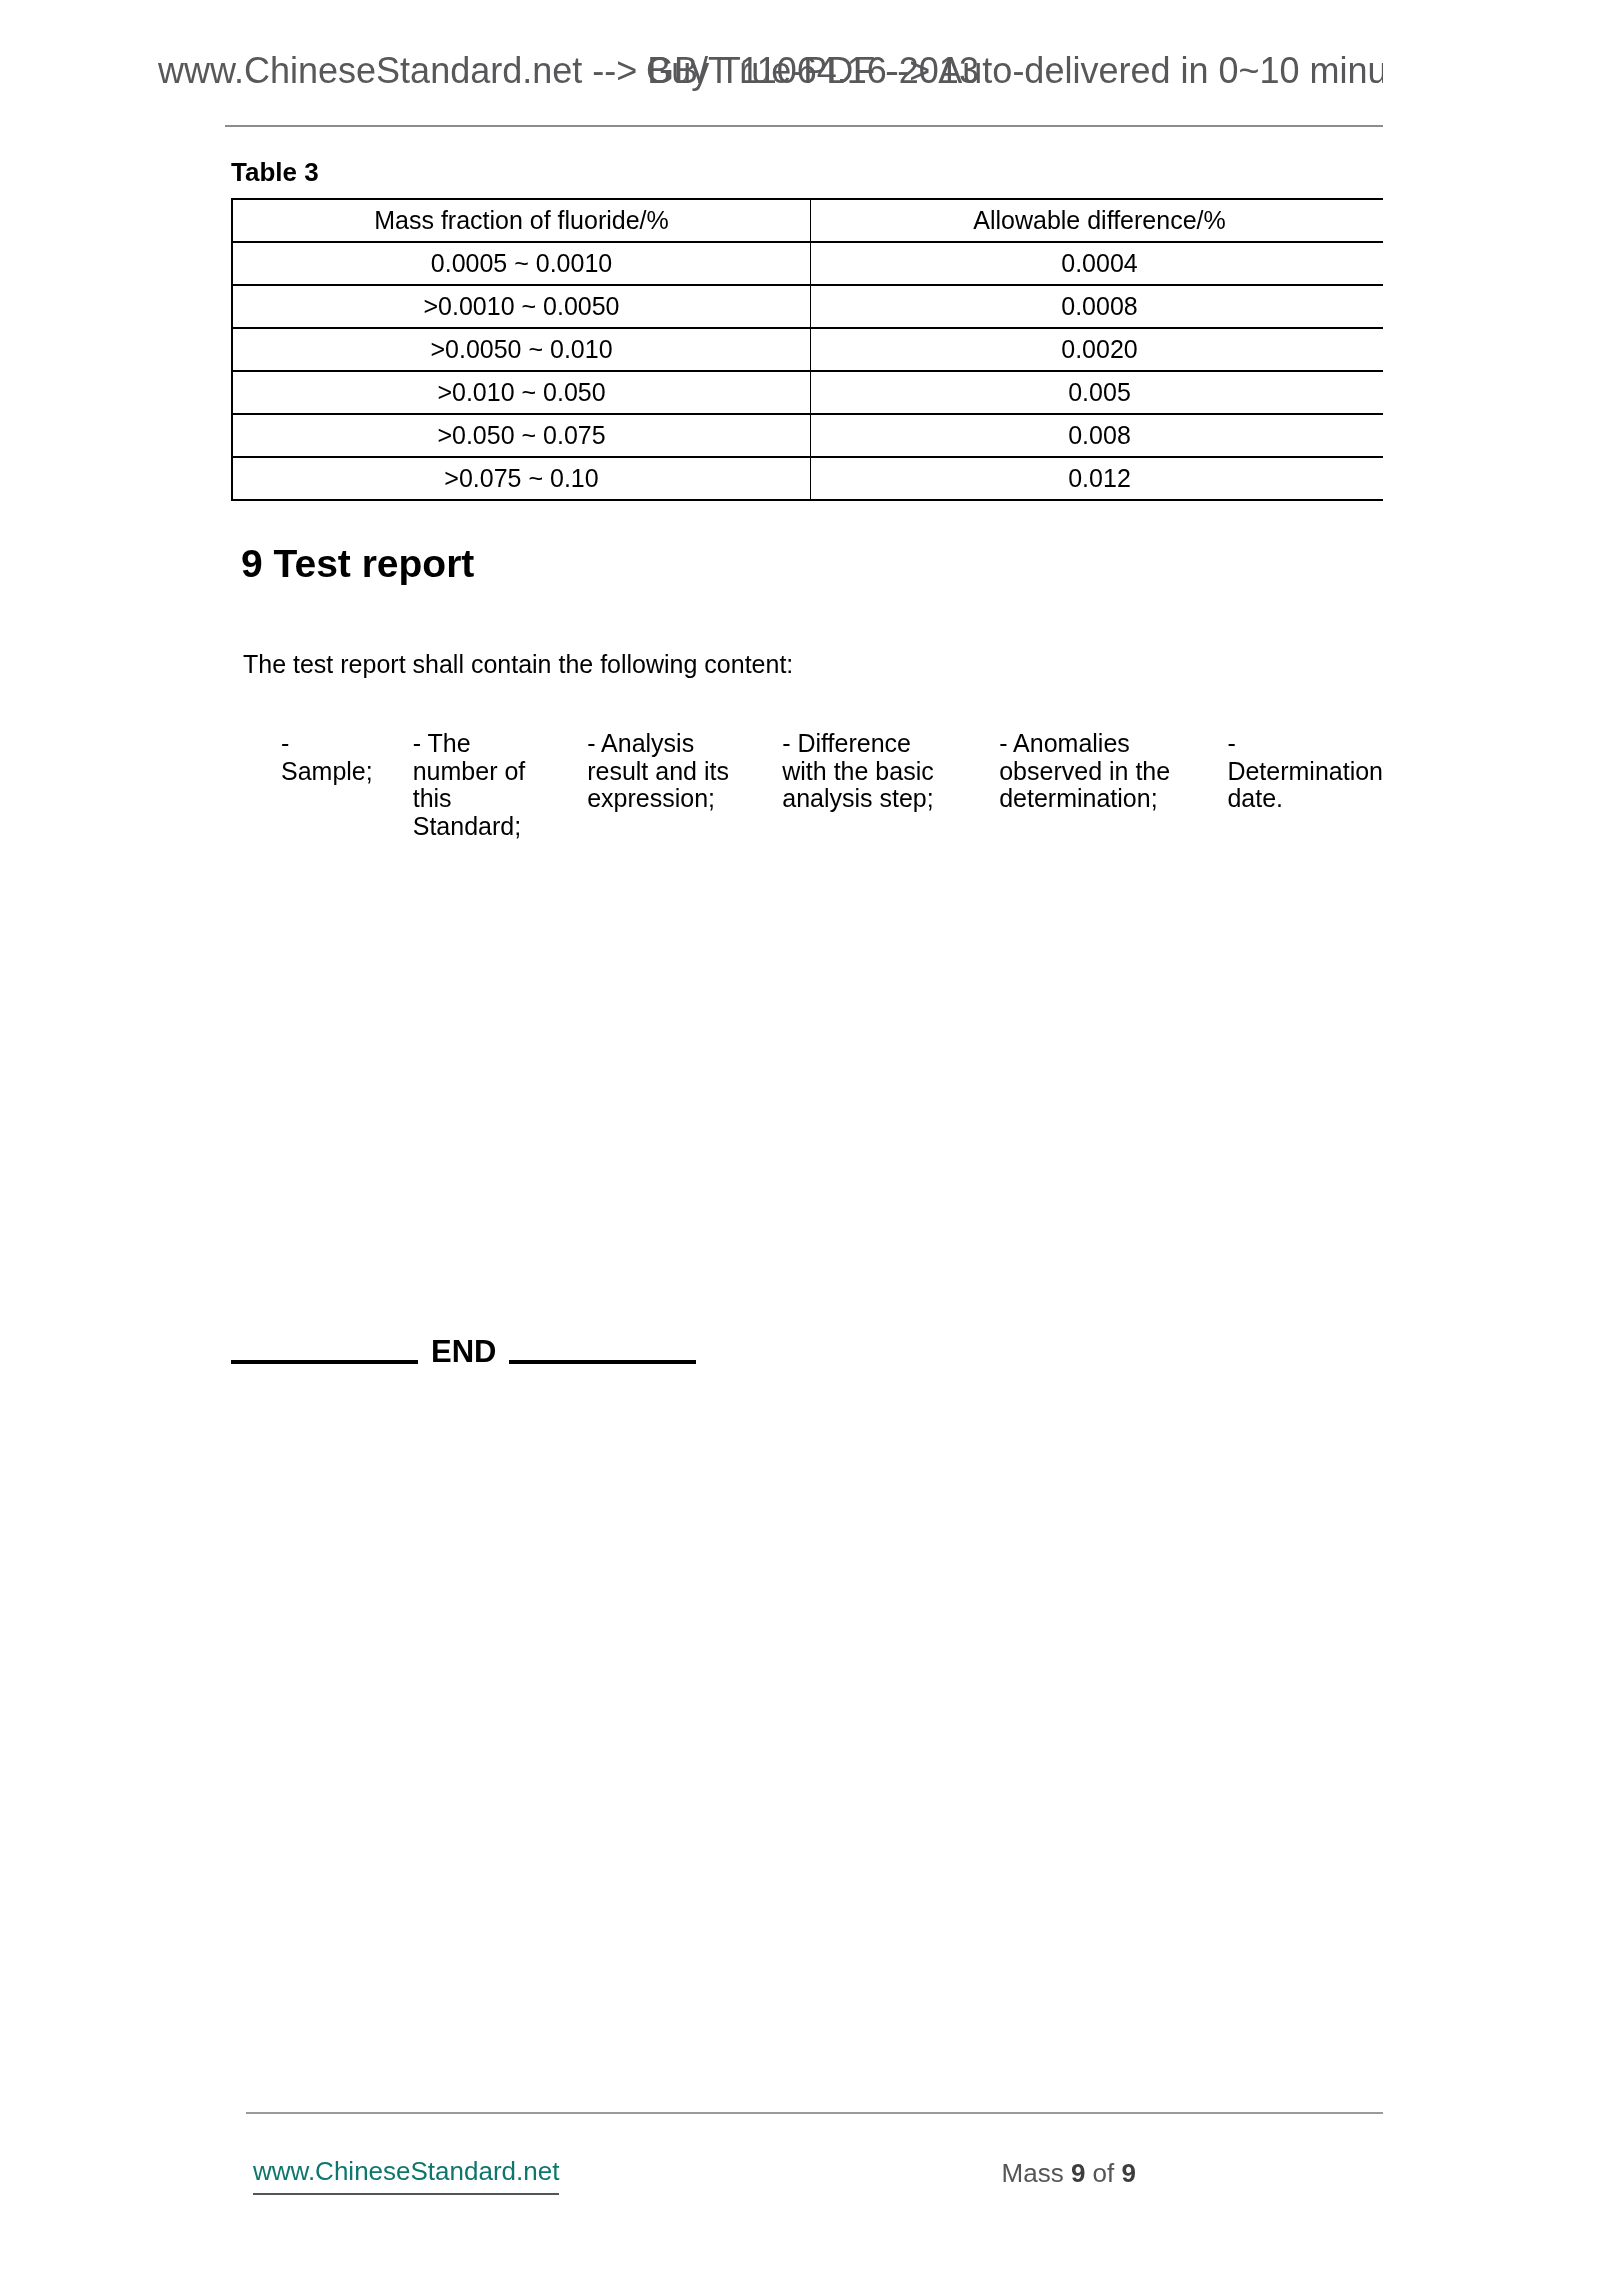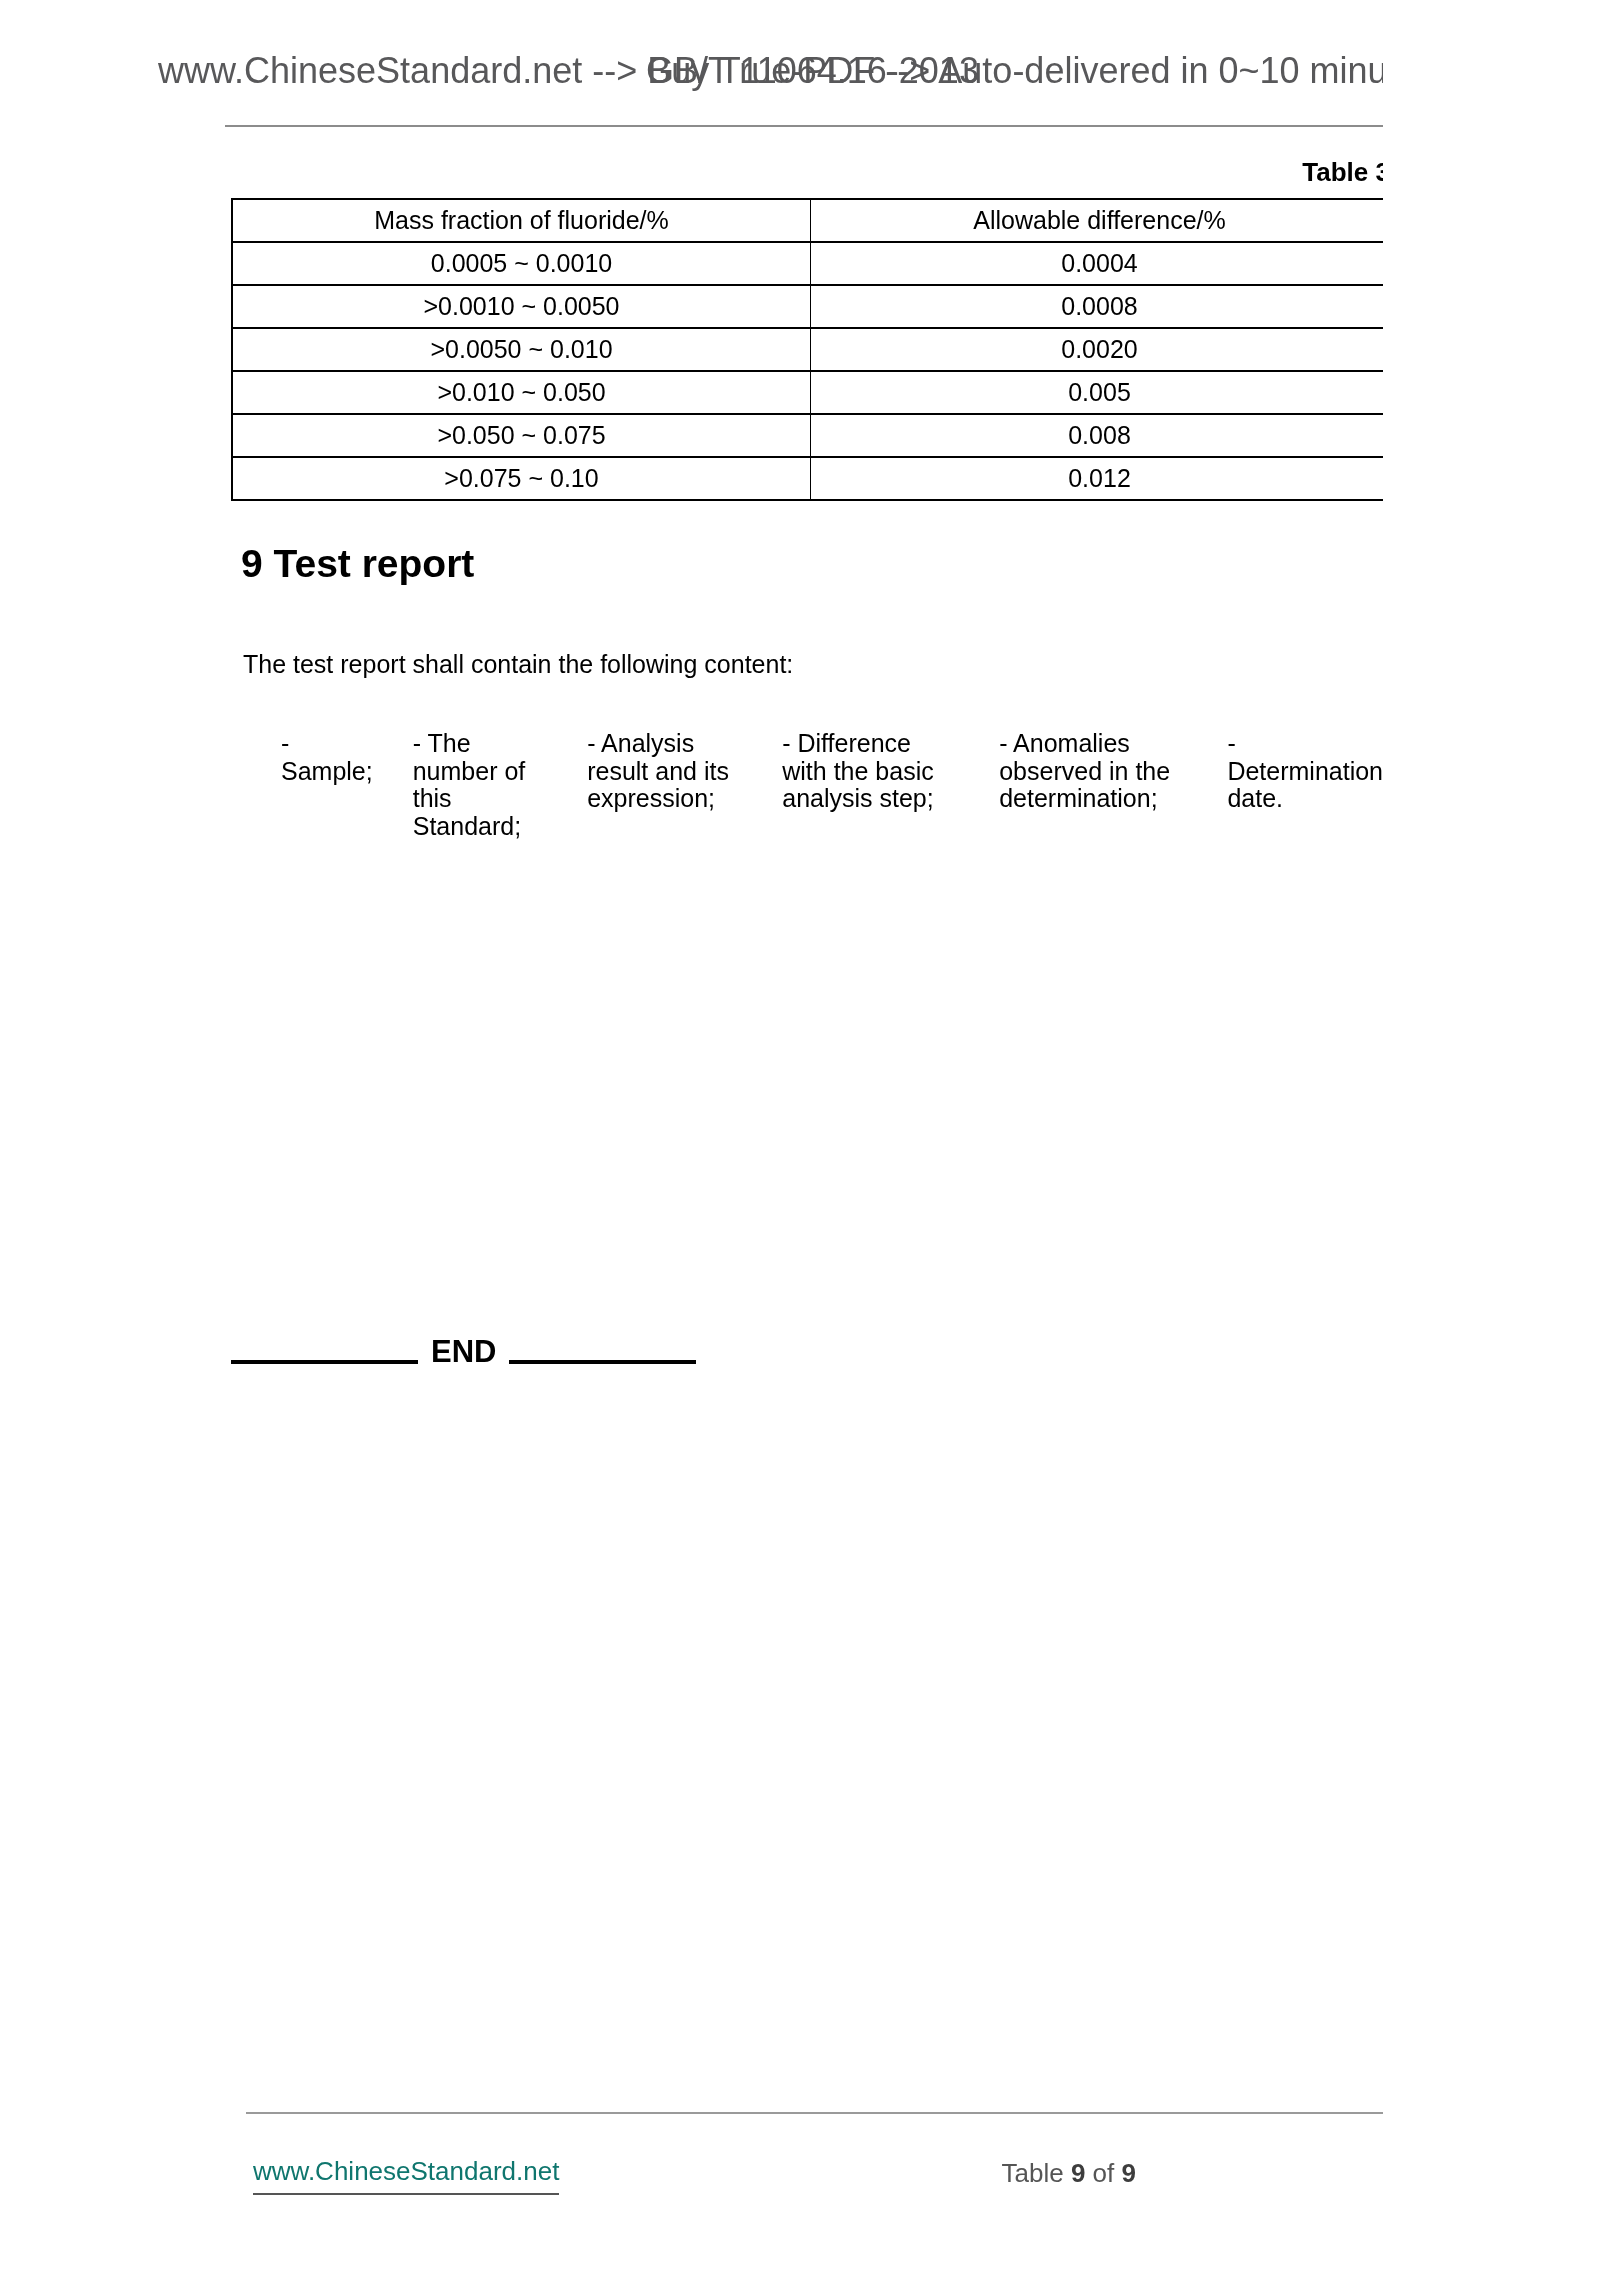--- a/index.html
+++ b/index.html
@@ -13,21 +13,21 @@
     position:absolute;top:53px;font-size:36px;line-height:1;
     color:#58585a;white-space:nowrap;
   }
   .hdr-watermark{left:158px;}
   .hdr-code{left:646px;}
   .hdr-rule{position:absolute;top:125px;left:225px;width:1177px;height:1.7px;background:#8c8c8c;}
 
   
   .tbl-title{
     position:absolute;top:157px;left:231px;width:1159px;
-    text-align:right;font-size:26px;font-weight:bold;
+    text-align:left;font-size:26px;font-weight:bold;
   }
   table.data{
     position:absolute;top:198px;left:231px;width:1159px;
     border-collapse:collapse;table-layout:fixed;
     font-size:25px;border:2.5px solid #000;
   }
   table.data th,table.data td{
     border-top:2.5px solid #000;border-bottom:2.5px solid #000;
     border-left:1.7px solid #000;border-right:1.7px solid #000;
     height:41px;text-align:center;vertical-align:middle;
@@ -119,20 +119,20 @@
 
   <div class="end-row">
     <div class="end-bar"></div>
     <div class="end-label">END</div>
     <div class="end-bar"></div>
   </div>
 
   <div class="ftr-rule"></div>
   <a class="ftr-site">www.ChineseStandard.net</a>
   <div class="ftr-page">
-    <span>Table</span>
+    <span>Mass</span>
     <span class="pg-num">9</span>
     <span>of</span>
     <span class="pg-num">9</span>
   </div>
 
 </div>
 
 
 </body></html>

